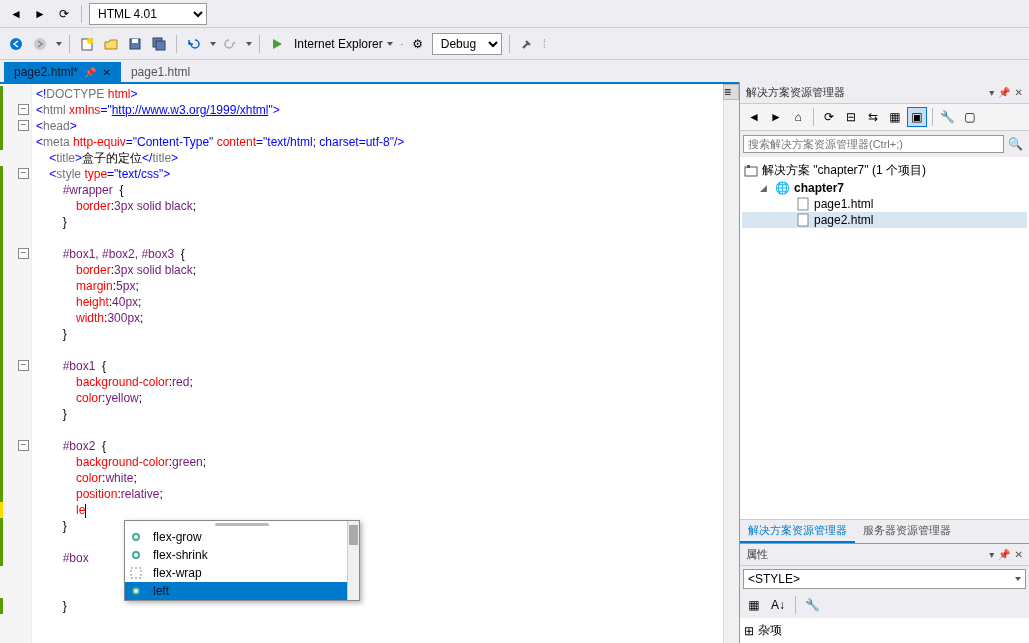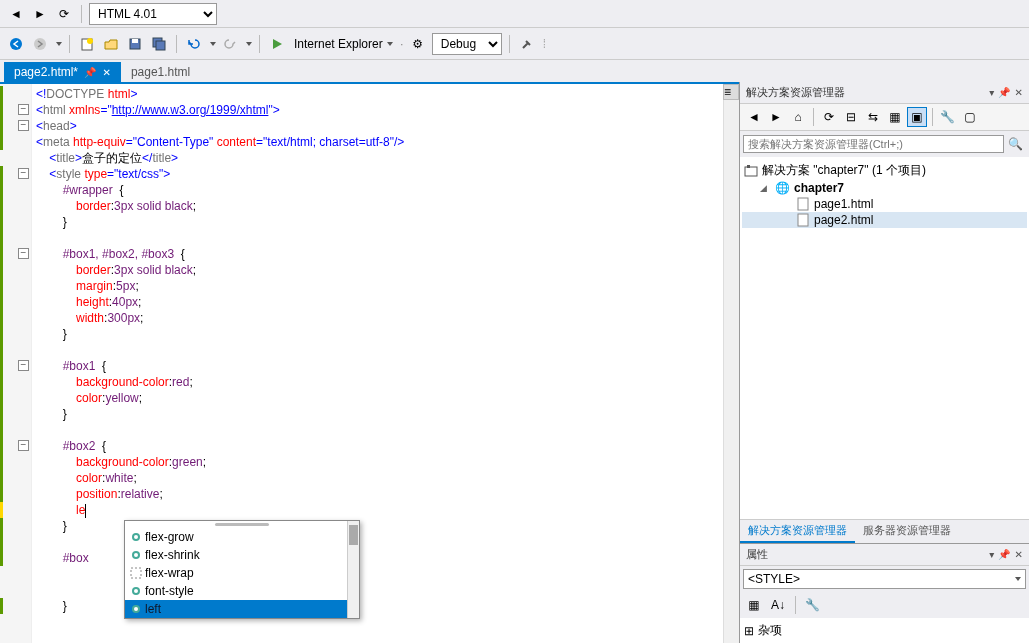--- a/index.html
+++ b/index.html
@@ -8,21 +8,21 @@
 .toolbar-row { background: #eeeef2; border-bottom: 1px solid #ccc; display: flex; align-items: center; padding: 2px 6px; gap: 4px; height: 28px; }
 .toolbar-row.row2 { height: 32px; }
 .tb-btn { width: 20px; height: 20px; display: flex; align-items: center; justify-content: center; cursor: pointer; border: 1px solid transparent; }
 .tb-sep { width: 1px; height: 18px; background: #bbb; margin: 0 3px; }
 .tb-select { height: 22px; border: 1px solid #999; background: white; padding: 0 4px; font-size: 12px; }
 .tb-dropdown { display: flex; align-items: center; gap: 2px; cursor: pointer; padding: 0 3px; }
 .chev { border-top: 4px solid #555; border-left: 3px solid transparent; border-right: 3px solid transparent; display: inline-block; margin-left: 2px; }
 
 .tab-strip { background: #eeeef2; display: flex; align-items: flex-end; height: 22px; padding-left: 4px; }
 .tab { padding: 3px 10px; background: #eeeef2; color: #555; cursor: pointer; display: flex; align-items: center; gap: 6px; }
-.tab.active { background: #007acc; color: #ffffff; }
+.tab.active { background: #007acc; color: #0f172a; }
 .tab-close { font-size: 10px; cursor: pointer; }
 
 .main-area { display: flex; height: calc(643px - 60px - 22px); }
 .editor-pane { flex: 1; display: flex; background: white; border-top: 2px solid #007acc; position: relative; }
 .gutter { width: 32px; background: #f5f5f5; border-right: 1px solid #eee; position: relative; }
 .fold { position: absolute; left: 18px; width: 11px; height: 11px; border: 1px solid #888; background: white; text-align: center; line-height: 8px; font-size: 10px; color: #555; cursor: pointer; }
 .change-bar { position: absolute; left: 0; width: 3px; background: #5c9a00; }
 .change-bar.yellow { background: #ffd800; }
 .code { flex: 1; padding: 2px 4px; font-family: Consolas, monospace; font-size: 13px; line-height: 16px; white-space: pre; color: #000; position: relative; }
 .attr { color: #ff0000; }
@@ -32,21 +32,21 @@
 .css-sel { color: #701a75; }
 .css-prop { color: #ff0000; }
 .css-val { color: #701a75; }
 .cursor { border-left: 1px solid #000; display: inline-block; height: 14px; vertical-align: middle; }
 
 .scrollbar-v { width: 16px; background: #f0f0f0; border-left: 1px solid #ddd; position: relative; }
 .scroll-split { position: absolute; top: 0; right: 0; width: 16px; height: 16px; background: #ddd; border: 1px solid #bbb; }
 
 .intellisense { position: absolute; left: 124px; top: 436px; width: 236px; background: white; border: 1px solid #888; box-shadow: 2px 2px 5px rgba(0,0,0,0.3); z-index: 10; }
 .intellisense-list { max-height: 120px; overflow: hidden; }
-.ili { display: flex; align-items: center; padding: 2px 4px; gap: 2px; cursor: pointer; }
+.ili { display: flex; align-items: center; padding: 2px 4px; gap: 10px; cursor: pointer; }
 .ili.sel { background: #007acc; color: #0f172a; }
 .ili .icn { width: 14px; height: 14px; display: flex; align-items: center; justify-content: center; }
 .isb { width: 12px; background: #f0f0f0; border-left: 1px solid #ccc; position: absolute; right: 0; top: 0; bottom: 0; }
 .isb .thumb { position: absolute; top: 4px; left: 1px; right: 1px; height: 20px; background: #aaa; }
 
 .right-panel { width: 290px; background: #eeeef2; border-left: 1px solid #999; display: flex; flex-direction: column; }
 .panel-header { background: #eeeef2; padding: 3px 6px; display: flex; align-items: center; justify-content: space-between; border-bottom: 1px solid #ccc; }
 .panel-title { font-size: 11px; color: #333; }
 .panel-ctrls { display: flex; gap: 4px; }
 .panel-ctrls span { cursor: pointer; font-size: 10px; color: #555; }
@@ -76,21 +76,21 @@
 svg { display: block; }
 </style>
 </head>
 <body>
 
 <div class="toolbar-row">
   <span class="tb-btn">◄</span>
   <span class="tb-btn">►</span>
   <span class="tb-btn">⟳</span>
   <span class="tb-sep"></span>
-  <select class="tb-select" style="width:128px">
+  <select class="tb-select" style="width:118px">
     <option>HTML 4.01</option>
   </select>
 </div>
 
 <div class="toolbar-row row2">
   <span class="tb-btn">
       <svg width="14" height="14">
         <circle cx="7" cy="7" r="6" fill="#0078d4"></circle>
         <path d="M9 4 L5 7 L9 10" stroke="white" fill="none" stroke-width="1.5"></path>
       </svg>
@@ -243,29 +243,20 @@
             <span>flex-shrink</span>
           </div>
           <div class="ili">
             <span class="icn">
               <svg width="12" height="12">
                 <rect x="1" y="1" width="10" height="10" fill="none" stroke="#888" stroke-dasharray="2"></rect>
               </svg>
             </span>
             <span>flex-wrap</span>
           </div>
-          <div class="ili">
-            <span class="icn">
-              <svg width="12" height="12">
-                <circle cx="6" cy="6" r="4" fill="#4a9"></circle>
-                <circle cx="6" cy="6" r="2" fill="white"></circle>
-              </svg>
-            </span>
-            <span>font-style</span>
-          </div>
           <div class="ili sel">
             <span class="icn">
               <svg width="12" height="12">
                 <circle cx="6" cy="6" r="4" fill="#4a9"></circle>
                 <circle cx="6" cy="6" r="2" fill="white"></circle>
               </svg>
             </span>
             <span>left</span>
           </div>
         </div>

